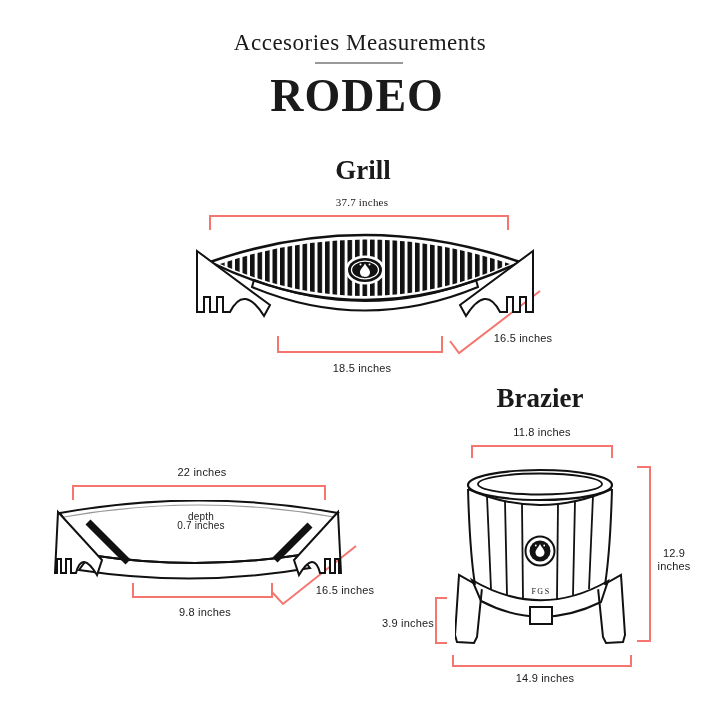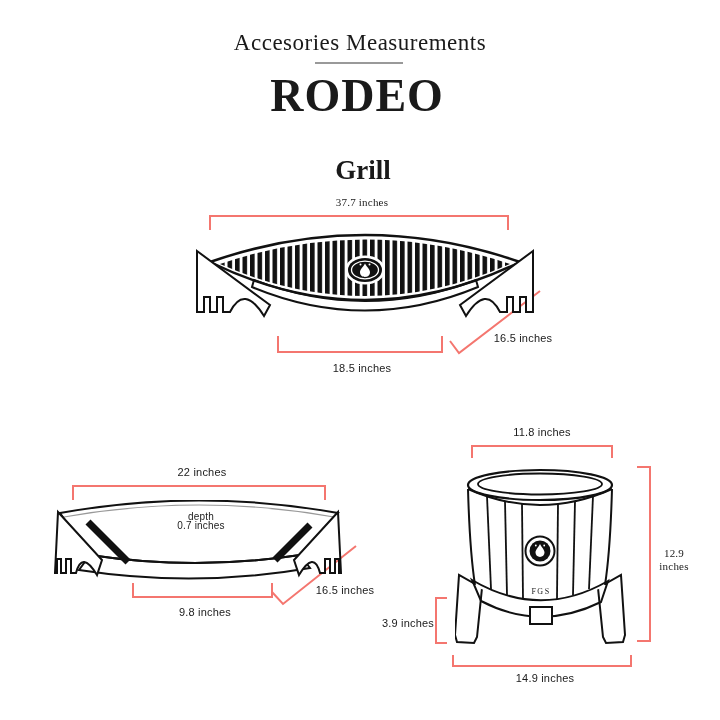--- a/index.html
+++ b/index.html
@@ -43,20 +43,21 @@
 </head>
 <body>
 
 <div class="canvas">
 
   <div class="abs center serif subtitle" style="left:360px;top:43px;">Accesories Measurements</div>
   <div class="abs divider" style="left:315px;top:62px;"></div>
   <div class="abs center serif main-title" style="left:357px;top:95px;">RODEO</div>
 
   <div class="abs center serif section-title" style="left:363px;top:170px;font-size:27px;">Grill</div>
+  <div class="abs center serif section-title" style="left:540px;top:398px;font-size:27px;">Brazier</div>
 
   <svg class="abs" style="left:0;top:0;" width="720" height="720" viewBox="0 0 720 720">
     <path class="dim" d="M 210,230 L 210,216 L 508,216 L 508,230"></path>
     <path class="dim" d="M 278,336 L 278,352 L 442,352 L 442,336"></path>
     <path class="dim" d="M 450,341 L 459,353 L 540,291"></path>
     <path class="dim" d="M 73,500 L 73,486 L 325,486 L 325,500"></path>
     <path class="dim" d="M 133,583 L 133,597 L 272,597 L 272,583"></path>
     <path class="dim" d="M 272,592 L 283,604 L 356,546"></path>
     <path class="dim" d="M 472,458 L 472,446 L 612,446 L 612,458"></path>
     <path class="dim" d="M 637,467 L 650,467 L 650,641 L 637,641"></path>
@@ -148,21 +149,21 @@
 
   <div class="abs center dim-label" style="left:202px;top:472px;">22 inches</div>
   <div class="abs center dim-label small" style="left:201px;top:521px;">
     <span style="display:block;">depth</span>
     <span style="display:block;">0.7 inches</span>
   </div>
   <div class="abs center dim-label" style="left:205px;top:612px;">9.8 inches</div>
   <div class="abs center dim-label" style="left:345px;top:590px;">16.5 inches</div>
 
   <div class="abs center dim-label" style="left:542px;top:432px;">11.8 inches</div>
-  <div class="abs center dim-label" style="left:674px;top:560px;font-family:Liberation Serif, serif;">
+  <div class="abs center dim-label" style="left:674px;top:560px;">
     <span style="display:block;">12.9</span>
     <span style="display:block;">inches</span>
   </div>
   <div class="abs center dim-label" style="left:408px;top:623px;">3.9 inches</div>
   <div class="abs center dim-label" style="left:545px;top:678px;">14.9 inches</div>
 
   <div class="abs center logo-text" style="left:541px;top:571px;">FGS</div>
 
 </div>
 

